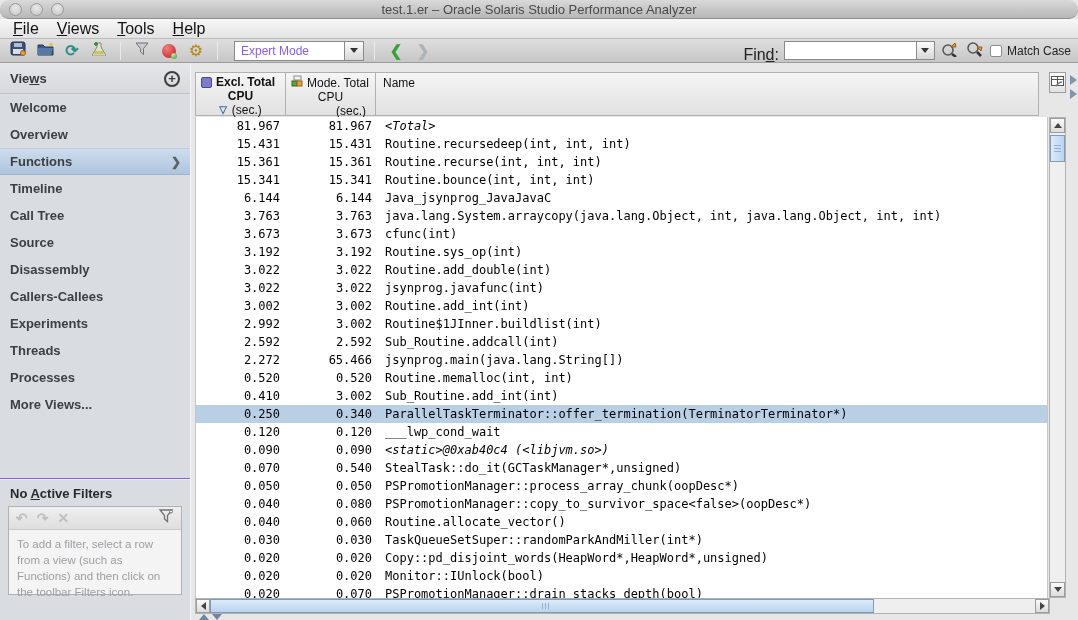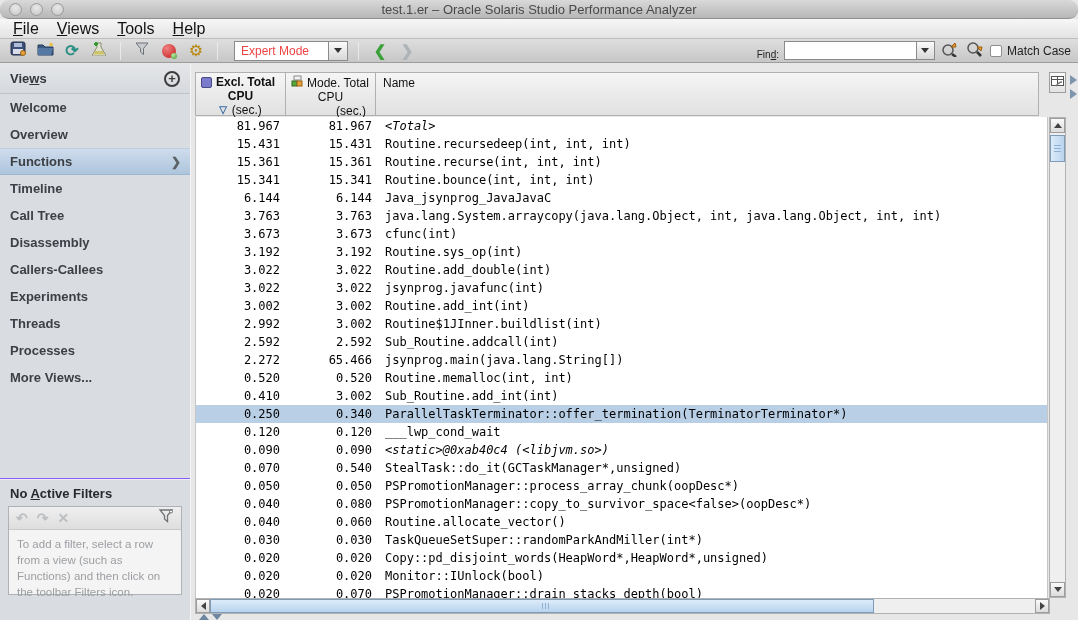--- a/index.html
+++ b/index.html
@@ -25,29 +25,29 @@
              display:flex; align-items:center; padding:0 7px; gap:5px; }
   .tbtn { width:22px; height:20px; display:flex; align-items:center; justify-content:center; }
   .tsep { width:1px; height:18px; background:#a3a3a3; border-right:1px solid #eaeaea; margin:0 5px; }
   .glyph { font-size:15px; line-height:1; }
   .loop-glyph { color:#2e8f86; font-weight:bold; font-size:16px; }
   .gear-glyph { color:#b8860b; font-size:16px; }
   .orb { width:14px; height:14px; border-radius:50%; background:radial-gradient(circle at 35% 30%, #f08080, #c41a1a); position:relative; }
   .orb::after { content:""; position:absolute; right:-1px; bottom:-1px; width:6px; height:6px; border-radius:50%;
                 background:radial-gradient(circle at 35% 30%, #bfe8a0, #3f9a2f); }
   .combo { display:flex; height:20px; margin-left:6px; }
-  .combo-field { background:#fff; border:1px solid #8a8a8a; border-right:none; width:94px; font-size:12px;
-                 display:flex; align-items:center; padding-left:6px; color:#ef4444; }
+  .combo-field { background:#fff; border:1px solid #8a8a8a; border-right:none; width:110px; font-size:12px;
+                 display:flex; align-items:center; padding-left:6px; color:#8b5cf6; }
   .combo-arrow { width:20px; border:1px solid #8a8a8a; background:linear-gradient(#fbfbfb,#d8d8d8);
                  display:flex; align-items:center; justify-content:center; }
   .arrow-down { width:0; height:0; border-left:4px solid transparent; border-right:4px solid transparent; border-top:5px solid #333; }
   .nav-back { color:#3aa03a; font-size:15px; font-weight:bold; }
   .nav-fwd { color:#aeb3b7; font-size:15px; font-weight:bold; }
   .find-group { margin-left:auto; display:flex; align-items:center; gap:5px; }
-  .find-label { font-size:10px; color:#222;margin-top:8px; }
+  .find-label { font-size:16px; color:#222;margin-top:8px; }
   .find-combo { display:flex; height:19px; }
   .find-input { width:132px; height:19px; border:1px solid #8a8a8a; border-right:none; font-size:12px; padding:0 4px;
                 font-family:"Liberation Sans",sans-serif; }
   .find-arrow { width:19px; border:1px solid #8a8a8a; background:linear-gradient(#fbfbfb,#d8d8d8);
                 display:flex; align-items:center; justify-content:center; }
   .mag-btn { width:20px; height:20px; display:flex; align-items:center; justify-content:center; }
   .checkbox { width:12px; height:12px; background:#fff; border:1px solid #8e8e8e; border-radius:2px; }
   .mc-label { font-size:12px; color:#222; }
 
   
@@ -269,20 +269,24 @@
         <div class="sidebar-item">
           <span>Timeline</span>
 
         </div>
 
         <div class="sidebar-item">
           <span>Call Tree</span>
 
         </div>
 
+        <div class="sidebar-item">
+          <span>Source</span>
+
+        </div>
 
         <div class="sidebar-item">
           <span>Disassembly</span>
 
         </div>
 
         <div class="sidebar-item">
           <span>Callers-Callees</span>
 
         </div>

